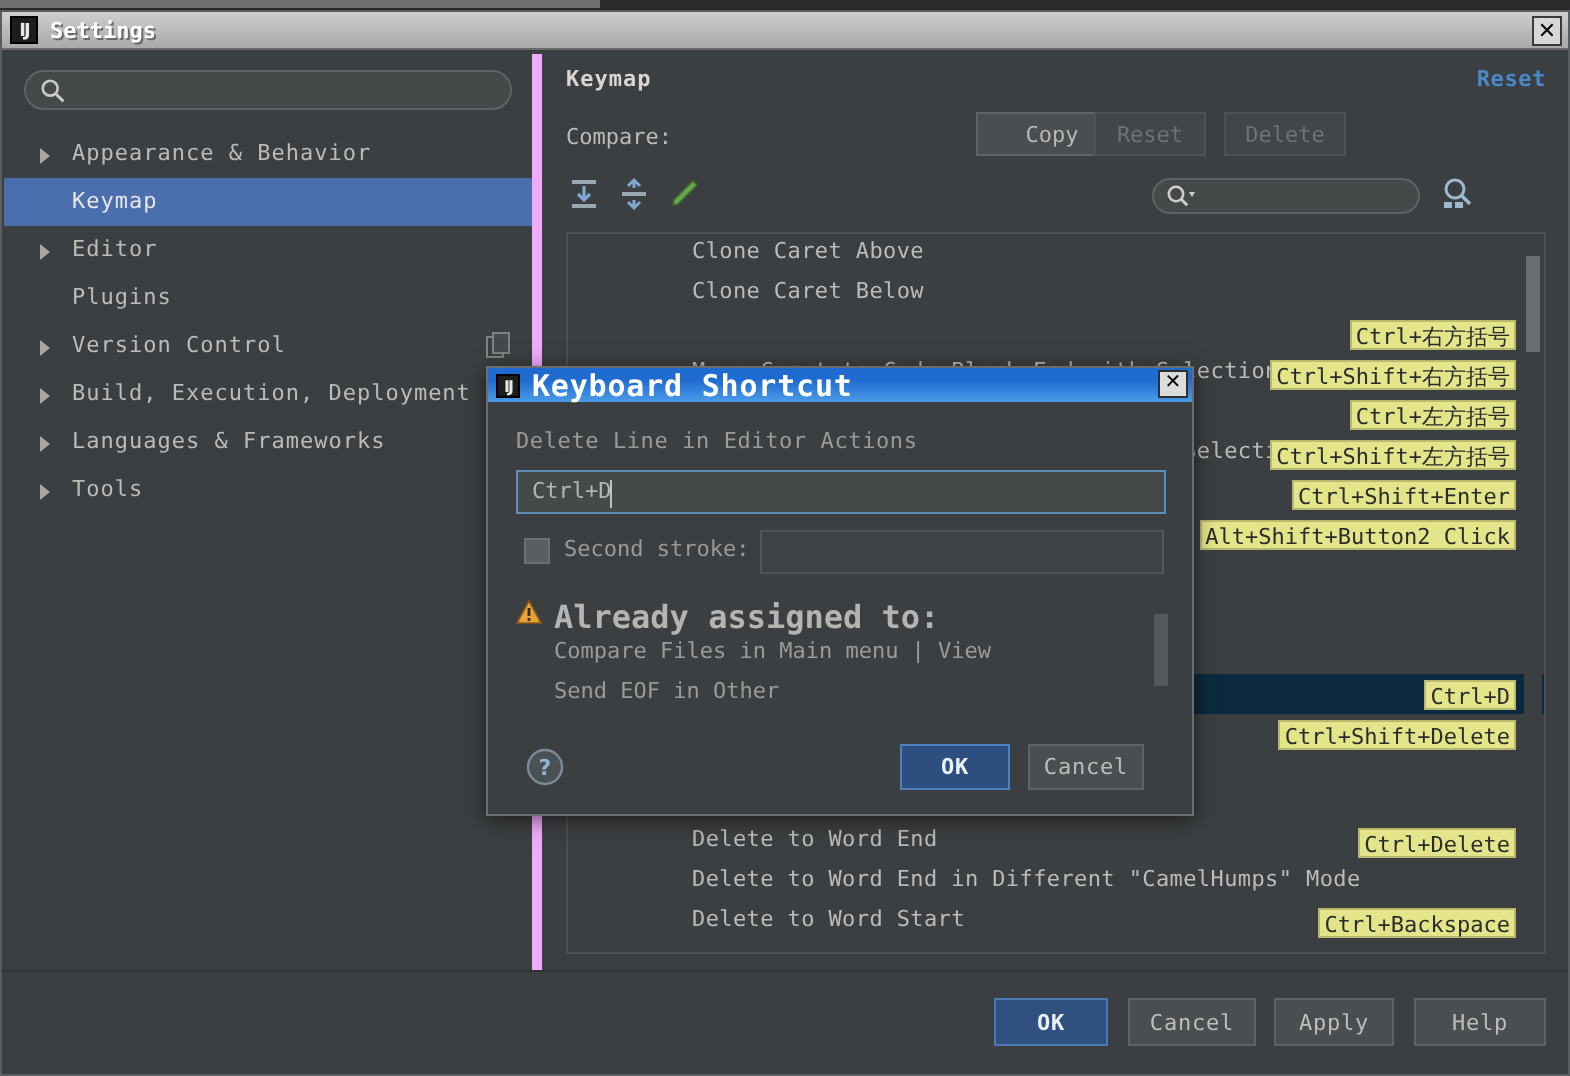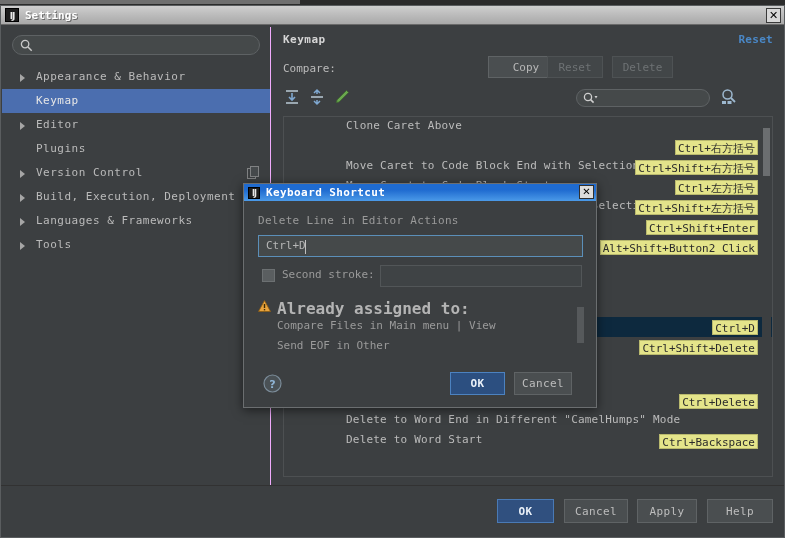--- a/index.html
+++ b/index.html
@@ -41,21 +41,21 @@
     background:#d8d8d8; border:1px solid #3a3a3a; color:#000;
     font-size:11px; font-weight:bold; line-height:13px; text-align:center;
     font-family:"DejaVu Sans",sans-serif;
   }
 
   .body-area { position:absolute; left:0; top:20px; right:0; bottom:0; background:#3c3f41; }
 
   
   .sidebar {
     position:absolute; left:1px; top:1px; width:269px; bottom:52px;
-    background:#3c3f41; border-right:1px solid #f0abfc;
+    background:#3c3f41; border-right:5px solid #f0abfc;
   }
   .search-wrap { padding:8px 10px 6px 10px; }
   .search-box {
     position:relative; height:20px; border:1px solid #5e6264; border-radius:10px;
     background:#45494a;
   }
   .search-ico { position:absolute; left:7px; top:3px; width:13px; height:13px; }
   .search-input-fake {
     position:absolute; left:24px; right:6px; top:2px; height:16px;
     color:#a9b7c6; font-size:11px; line-height:16px; background:transparent;
@@ -163,21 +163,21 @@
     position:relative; height:17px;
     background: linear-gradient(to bottom,#1f6bd0 0%, #1f6bd0 35%, #4b9ae8 100%);
     display:flex; align-items:center;
   }
   .dlg-ij {
     width:12px;height:12px;margin-left:4px;background:#1d1d1d;color:#e8e8e8;
     font-size:8px;font-weight:bold;line-height:12px;text-align:center;
     font-family:"DejaVu Sans",sans-serif;letter-spacing:-1px;border:1px solid #000;
   }
   .dlg-title-text {
-    margin-left:6px; font-size:11px; color:#ffffff; font-weight:bold;
+    margin-left:6px; font-size:15px; color:#ffffff; font-weight:bold;
     font-family:"DejaVu Sans Mono",monospace; letter-spacing:.4px;
   }
   .dlg-close {
     position:absolute; right:2px; top:1px; width:15px; height:14px;
     background:#dcdcdc; border:1px solid #2f2f2f; color:#000;
     font-size:10px; font-weight:bold; line-height:12px; text-align:center;
     font-family:"DejaVu Sans",sans-serif;
   }
   .dlg-body { position:absolute; left:0; top:17px; right:0; bottom:0; padding:0; }
   .dlg-action {
@@ -322,20 +322,23 @@
             <rect x="3" y="14" width="4" height="3" fill="#9db8cf"></rect>
             <rect x="8.5" y="14" width="4" height="3" fill="#9db8cf"></rect>
           </svg>
         </div>
 
         <div class="list">
           <div class="row">
             <span class="row-label">Clone Caret Above</span>
           </div>
           <div class="row">
+            <span class="row-label">Clone Caret Below</span>
+          </div>
+          <div class="row">
             <span class="row-short">Ctrl+右方括号</span>
           </div>
           <div class="row">
             <span class="row-label">Move Caret to Code Block End with Selection</span>
             <span class="row-short">Ctrl+Shift+右方括号</span>
           </div>
           <div class="row">
             <span class="row-label">Move Caret to Code Block Start</span>
             <span class="row-short">Ctrl+左方括号</span>
           </div>

